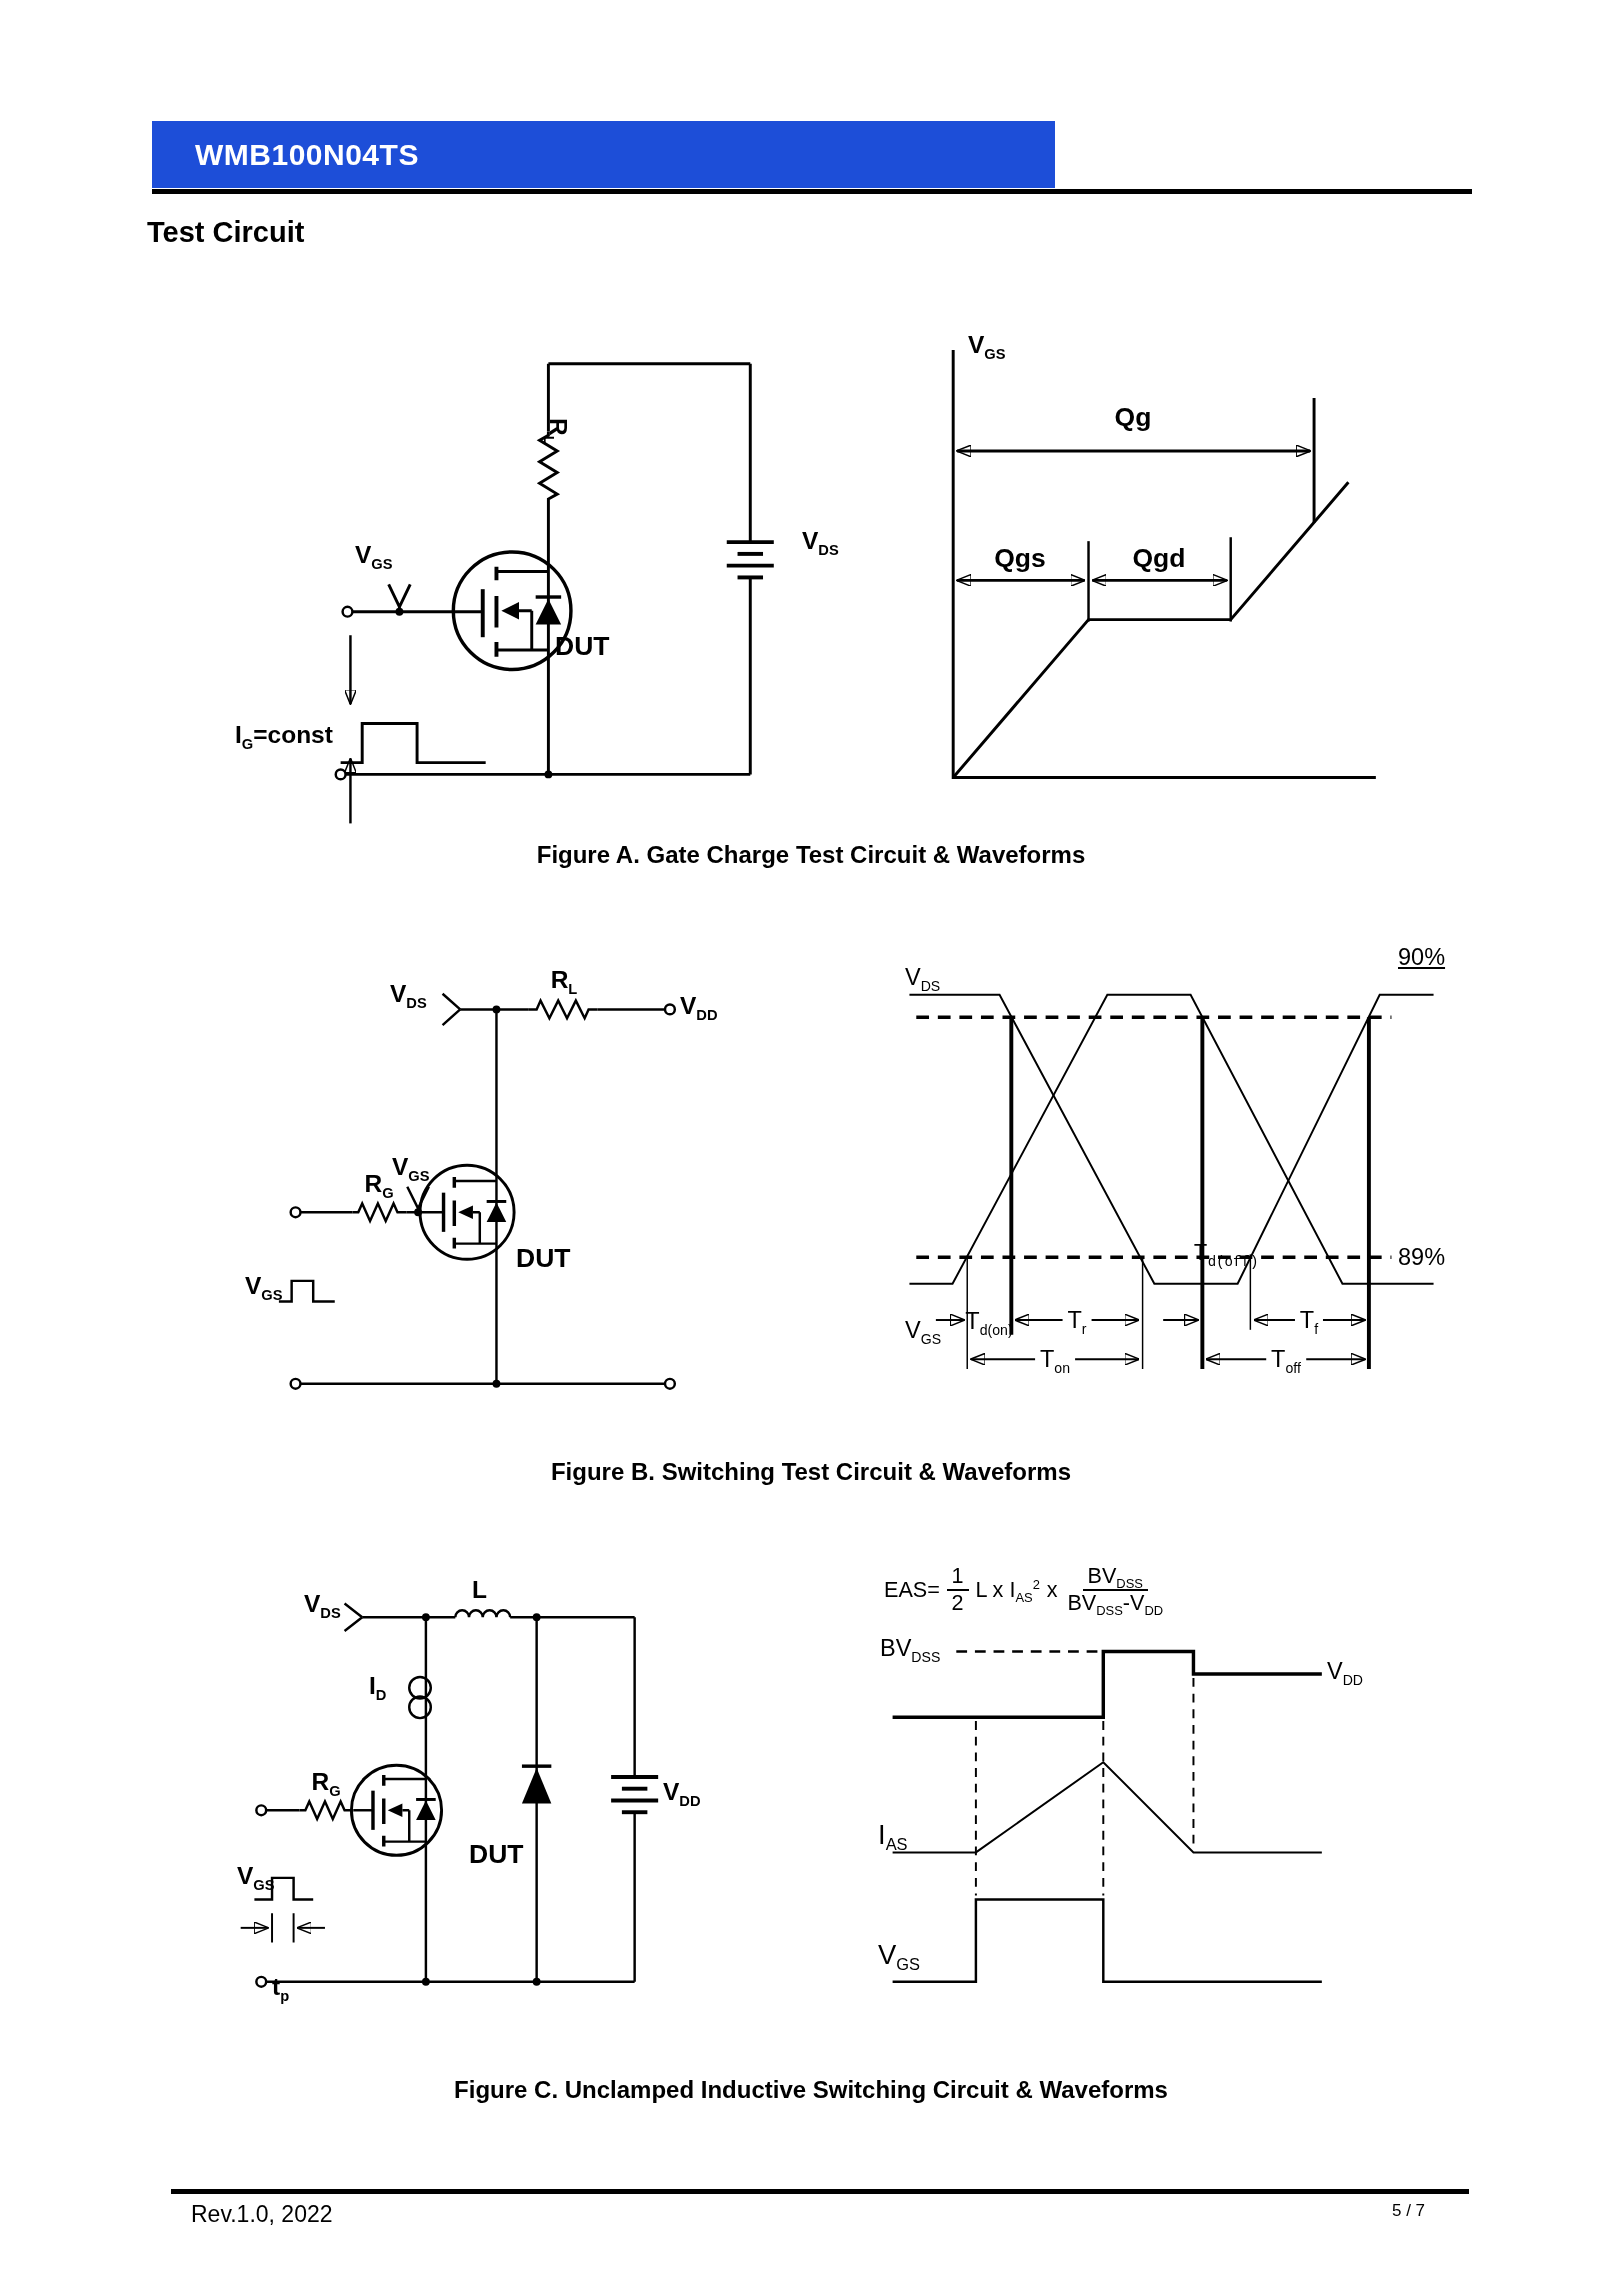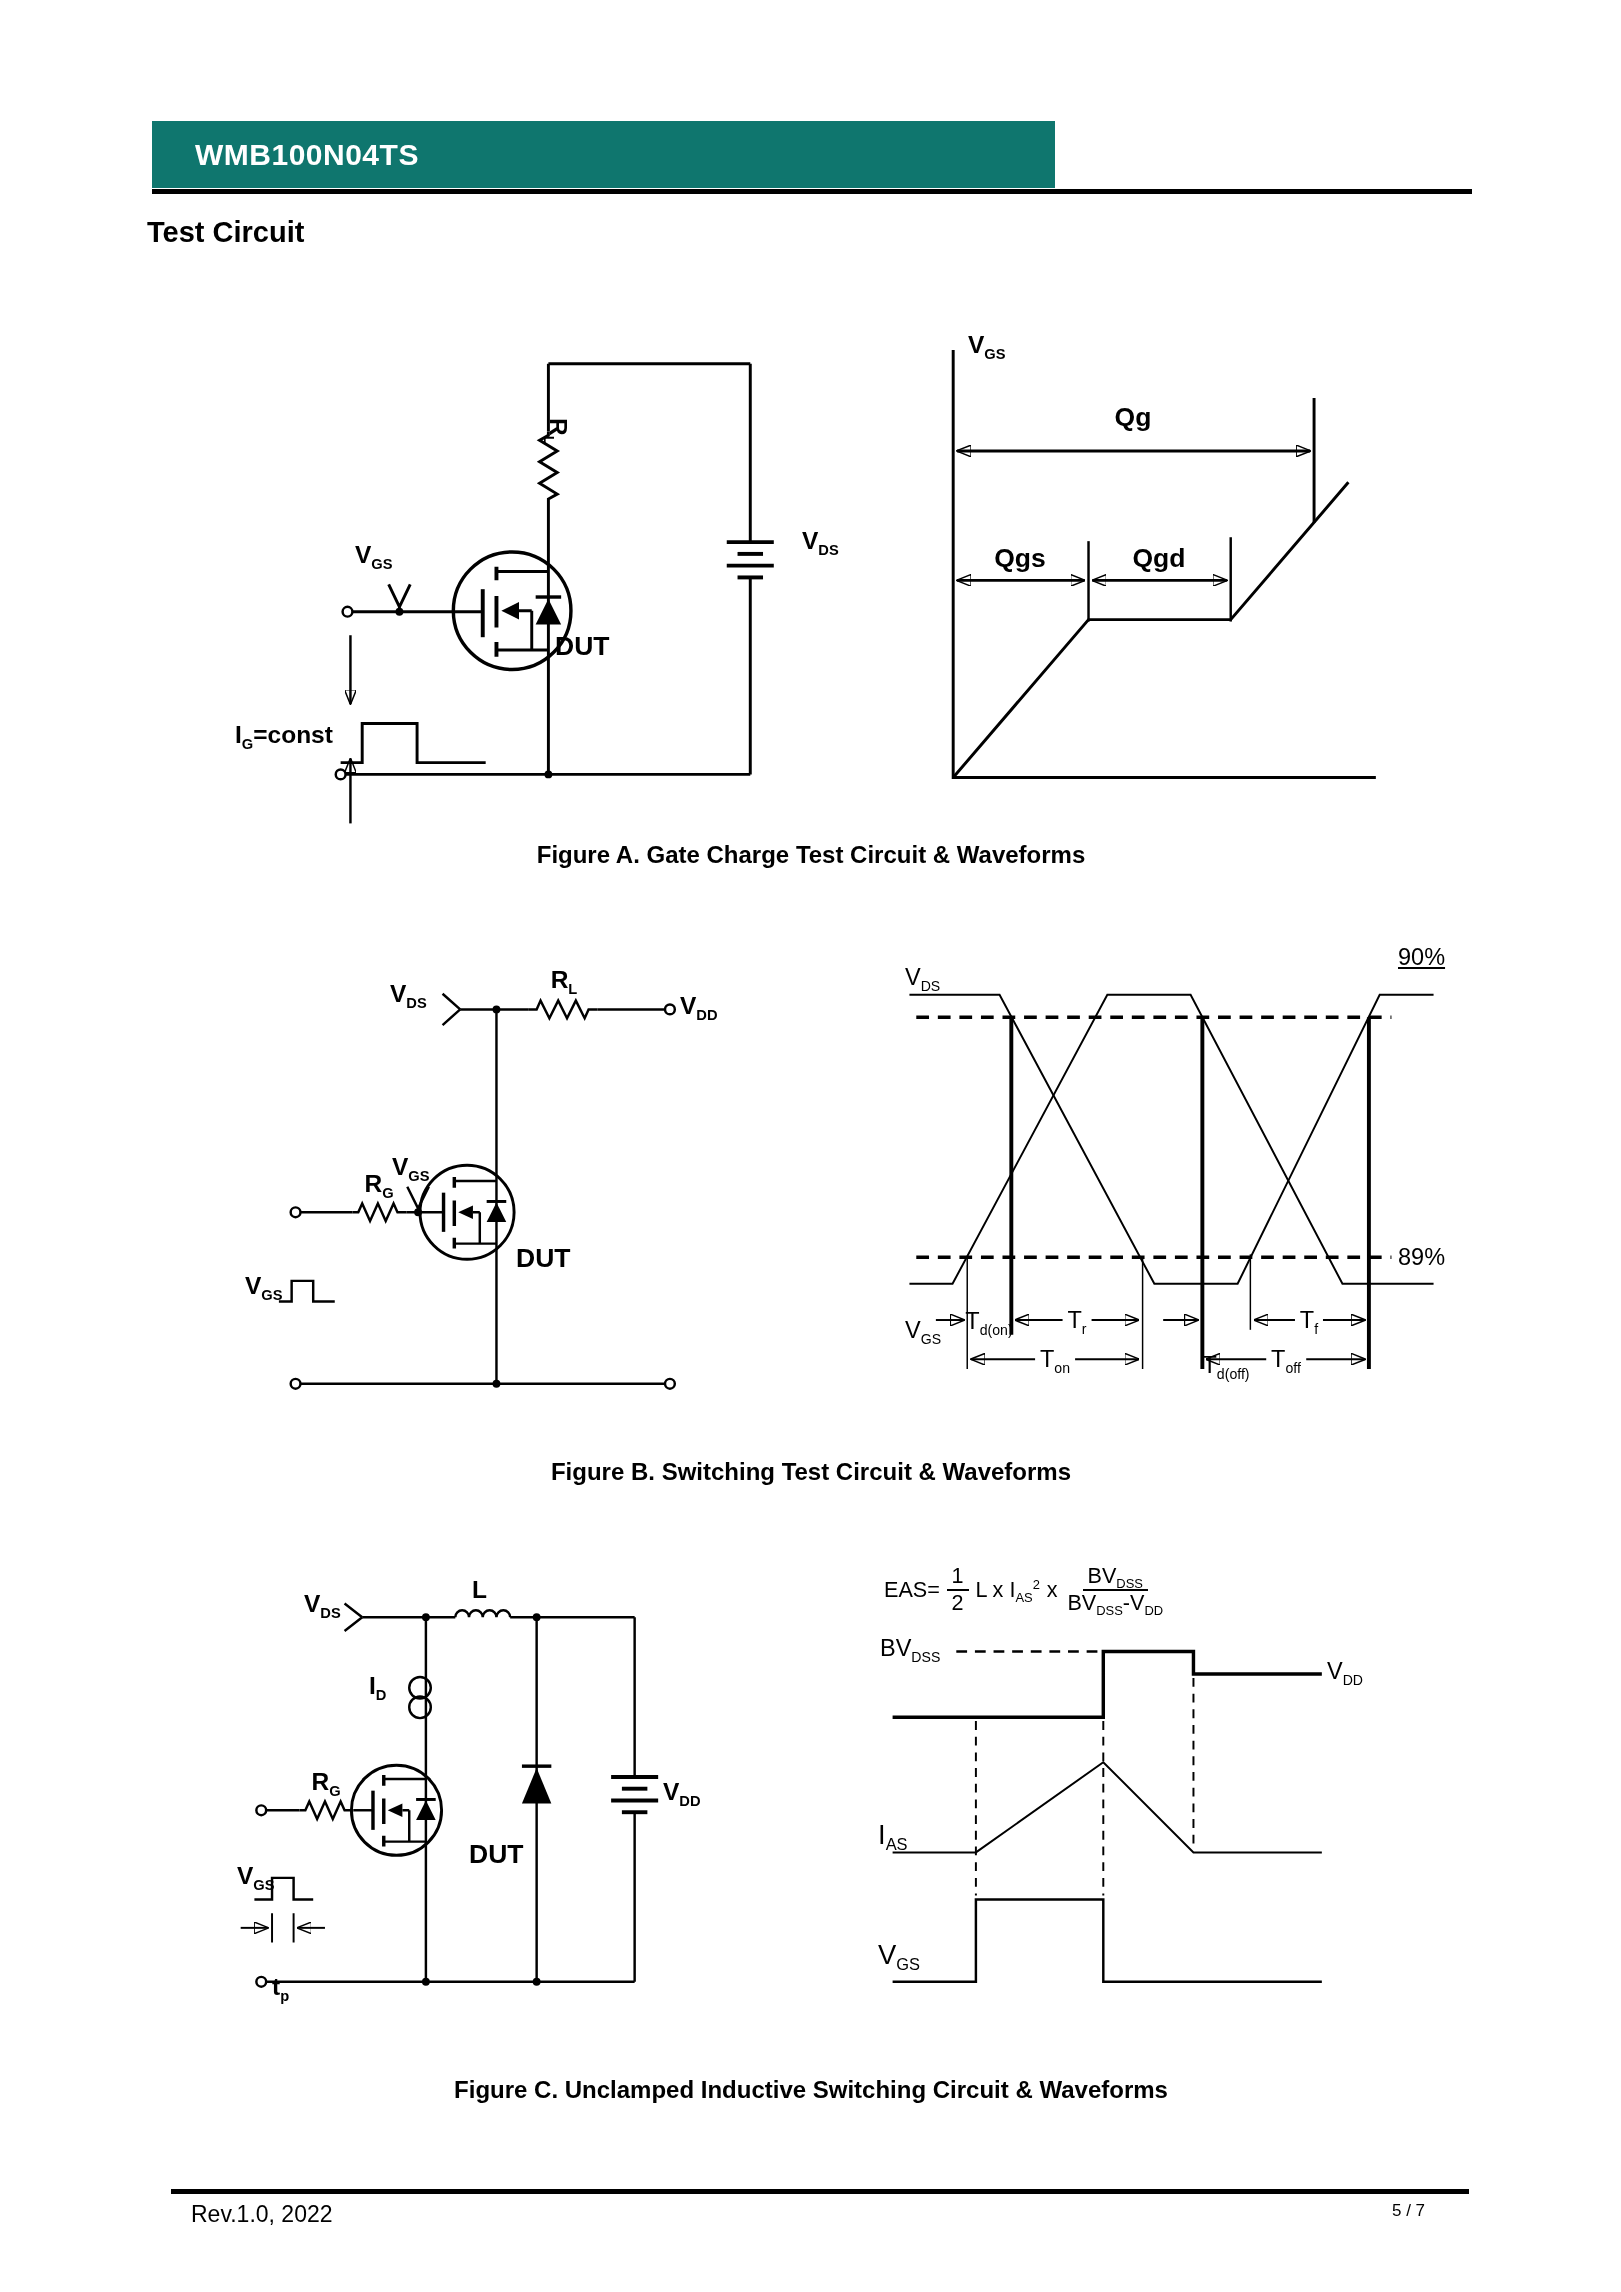--- a/index.html
+++ b/index.html
@@ -40,39 +40,39 @@
   #L-a-vds{left:802px;top:527px;}
   #L-aw-vgs{left:968px;top:331px;} #L-aw-qg{left:1133px;top:402px;}
   #L-aw-qgs{left:1020px;top:543px;} #L-aw-qgd{left:1159px;top:543px;}
   #L-b-vds{left:390px;top:980px;} #L-b-rl{left:564px;top:966px;}
   #L-b-vdd{left:680px;top:992px;} #L-b-rg{left:379px;top:1170px;}
   #L-b-vgsp{left:392px;top:1153px;} #L-b-dut{left:516px;top:1243px;}
   #L-b-vgspulse{left:245px;top:1272px;}
   #L-bw-vds{left:905px;top:964px;} #L-bw-vgs{left:905px;top:1317px;}
   #L-bw-90{left:1398px;top:944px;text-decoration:underline;} #L-bw-10{left:1398px;top:1244px;}
   #L-bw-tdon{left:989px;top:1308px;} #L-bw-tr{left:1077px;top:1307px;}
-  #L-bw-tdoff{left:1226px;top:1352px;} #L-bw-tf{left:1309px;top:1307px;}
+  #L-bw-tdoff{left:1226px;top:1240px;font-family:Liberation Mono, monospace;} #L-bw-tf{left:1309px;top:1307px;}
   #L-bw-ton{left:1055px;top:1346px;} #L-bw-toff{left:1286px;top:1346px;text-align:center;}
   #L-c-vds{left:304px;top:1590px;} #L-c-l{left:472px;top:1576px;}
   #L-c-id{left:369px;top:1672px;} #L-c-rg{left:326px;top:1768px;}
   #L-c-dut{left:469px;top:1839px;} #L-c-vdd{left:663px;top:1778px;}
   #L-c-vgs{left:237px;top:1862px;} #L-c-tp{left:272px;top:1941px;margin-top:32px;}
   #L-cw-bvdss{left:880px;top:1635px;} #L-cw-vdd{left:1327px;top:1658px;}
   #L-cw-ias{left:878px;top:1819px;} #L-cw-vgs{left:878px;top:1939px;}
   
   #formula{left:884px;top:1564px;display:flex;align-items:center;gap:6.9px;
            font-size:21.6px;white-space:nowrap;}
   .frac{display:inline-flex;flex-direction:column;align-items:center;line-height:1.15;}
   .frac .num{border-bottom:2px solid #000;padding:0 4.9px;}
   .frac .den{padding:0 2.9px;}
 </style>
 </head>
 <body>
 
-<div class="abs" id="header-bar" style="background: #0f766e;">
+<div class="abs" id="header-bar" style="background: #1d4ed8;">
   <span style="color: rgb(255, 255, 255);">WMB100N04TS</span>
 </div>
 <div class="abs" id="header-rule"></div>
 <div class="abs" id="page-heading">Test Circuit</div>
 
 <svg id="figA-circuit" style="left:225px;top:294px" width="637" height="510" viewBox="0 0 650 520">
   <defs>
     <marker id="arr" viewBox="0 0 10 8" refX="9.5" refY="4" markerWidth="15" markerHeight="12" markerUnits="userSpaceOnUse" orient="auto-start-reverse">
       <path d="M0,0 L10,4 L0,8 z" fill="#000" stroke="none"></path>
     </marker>

